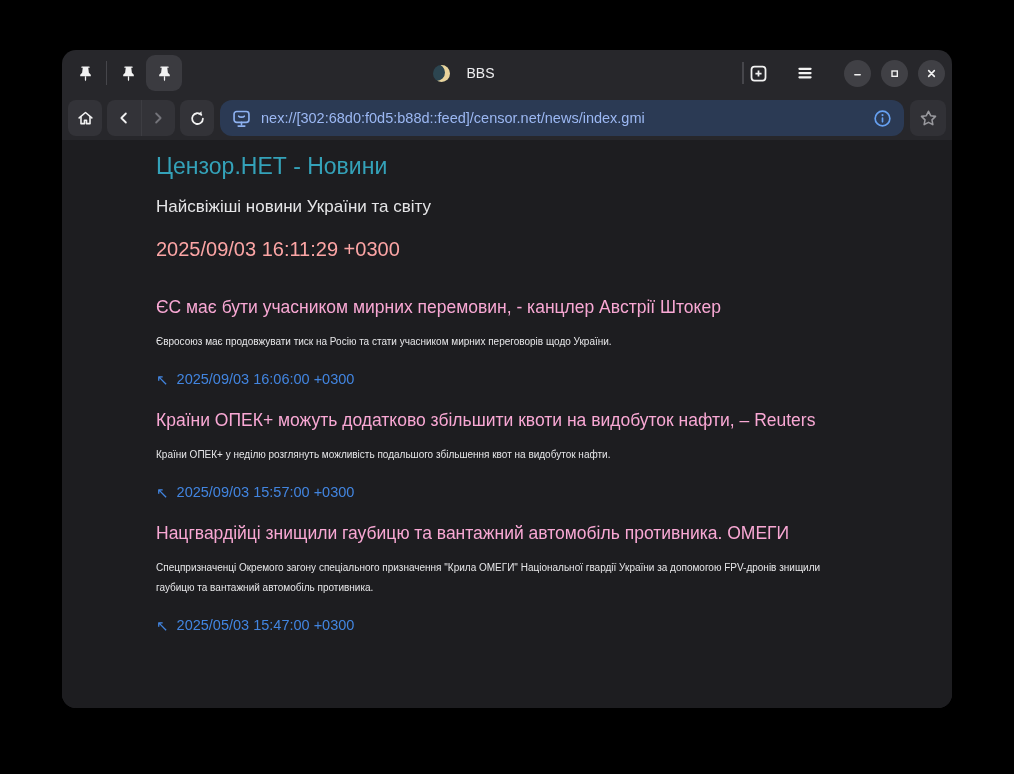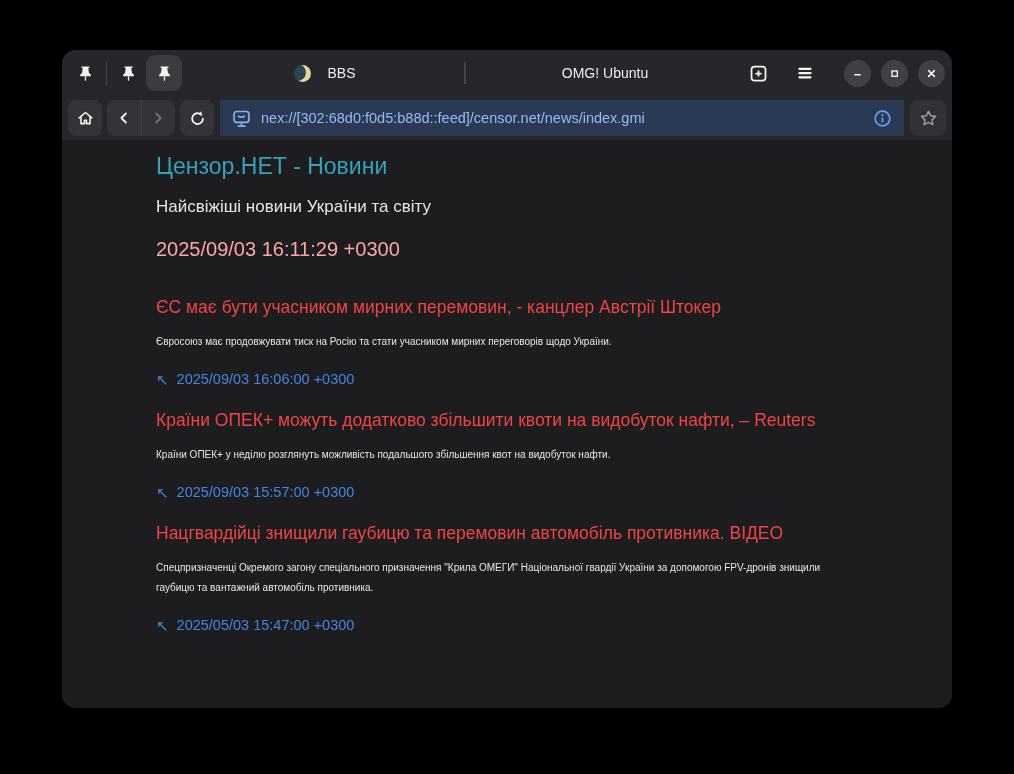--- a/index.html
+++ b/index.html
@@ -31,34 +31,34 @@
 
   
   .navbar { height: 44px; display: flex; align-items: center; padding: 0 6px; flex: none; }
   .navsq { width: 34px; height: 36px; border-radius: 8px; background: #333338; flex: none; }
   .navgroup { width: 68px; height: 36px; border-radius: 8px; background: #333338; display: flex;
     align-items: center; margin-left: 5px; flex: none; }
   .navgroup .half { flex: 1; height: 100%; display: flex; align-items: center; justify-content: center;
     background: transparent; border: none; }
   .navgroup .gdiv { width: 1px; height: 36px; background: #3d3d42; }
   .reload { margin-left: 5px; }
-  .urlbar { flex: 1; height: 36px; border-radius: 0; background: #2b3a54; margin: 0 6px 0 6px;
+  .urlbar { flex: 1; height: 36px; border-radius: 12px; background: #2b3a54; margin: 0 6px 0 6px;
     display: flex; align-items: center; padding: 0 11px; gap: 9px; }
   .url-text { flex: 1; color: #9cb8f3; font-size: 14.5px; white-space: nowrap; overflow: hidden; }
   .starbtn { width: 36px; height: 36px; border-radius: 8px; background: #313136; flex: none; }
 
   
   .content { flex: 1; background: #1d1d20; border-radius: 0 0 14px 14px;
     padding: 13px 98px 0 94px; overflow: hidden; }
   .page-title { font-size: 23px; line-height: 26px; color: #34a2b9; font-weight: 500; }
   .page-subtitle { margin-top: 18px; font-size: 17px; color: #e5e5e7; }
   .page-timestamp { margin-top: 21px; font-size: 20px; line-height: 22px; color: #fca5a5; font-weight: 500; }
   .article { margin-top: 23px; }
   .article.first { margin-top: 37px; }
-  .art-title { font-size: 17.5px; line-height: 20px; color: #ef4444; font-weight: 500; }
+  .art-title { font-size: 17.5px; line-height: 20px; color: #f9a8d4; font-weight: 500; }
   .art-summary { margin-top: 15px; font-size: 10px; line-height: 20px; color: #e6e6e8; max-width: 706px; }
   .art-link { margin-top: 19px; display: flex; align-items: center; gap: 8px;
     color: #4285e0; font-size: 14.5px; }
   .art-link .arrow { font-size: 15px; line-height: 1; }
 
   svg { display: block; }
 </style>
 </head>
 <body>
 
@@ -93,23 +93,20 @@
       </button>
     </div>
 
     <div class="tabs">
       <div class="tab">
         <span class="moon"></span>
         <span>BBS</span>
       </div>
       <div class="vdiv"></div>
       <div class="vdiv"></div>
-      <div class="tab">
-        <span>OMG! Ubuntu</span>
-      </div>
     </div>
 
     <div class="tb-controls">
       <button class="iconbtn newtab">
         <svg width="21" height="21" viewBox="0 0 24 24" fill="none" stroke="#f2f2f2" stroke-width="2">
           <rect x="4" y="4" width="16" height="16" rx="3.5"></rect>
           <path d="M12 8.5v7M8.5 12h7"></path>
         </svg>
       </button>
       <button class="iconbtn menubtn">
@@ -204,21 +201,21 @@
     <div class="article">
       <h3 class="art-title">Країни ОПЕК+ можуть додатково збільшити квоти на видобуток нафти, – Reuters</h3>
       <p class="art-summary">Країни ОПЕК+ у неділю розглянуть можливість подальшого збільшення квот на видобуток нафти.</p>
       <div class="art-link">
         <span class="arrow">↖</span>
         <span>2025/09/03 15:57:00 +0300</span>
       </div>
     </div>
 
     <div class="article">
-      <h3 class="art-title">Нацгвардійці знищили гаубицю та перемовин автомобіль противника. ВІДЕО</h3>
+      <h3 class="art-title">Нацгвардійці знищили гаубицю та вантажний автомобіль противника. ОМЕГИ</h3>
       <p class="art-summary">Спецпризначенці Окремого загону спеціального призначення "Крила ОМЕГИ" Національної гвардії України за допомогою FPV-дронів знищили гаубицю та вантажний автомобіль противника.</p>
       <div class="art-link">
         <span class="arrow">↖</span>
         <span>2025/05/03 15:47:00 +0300</span>
       </div>
     </div>
   </div>
 
 </div>
 

